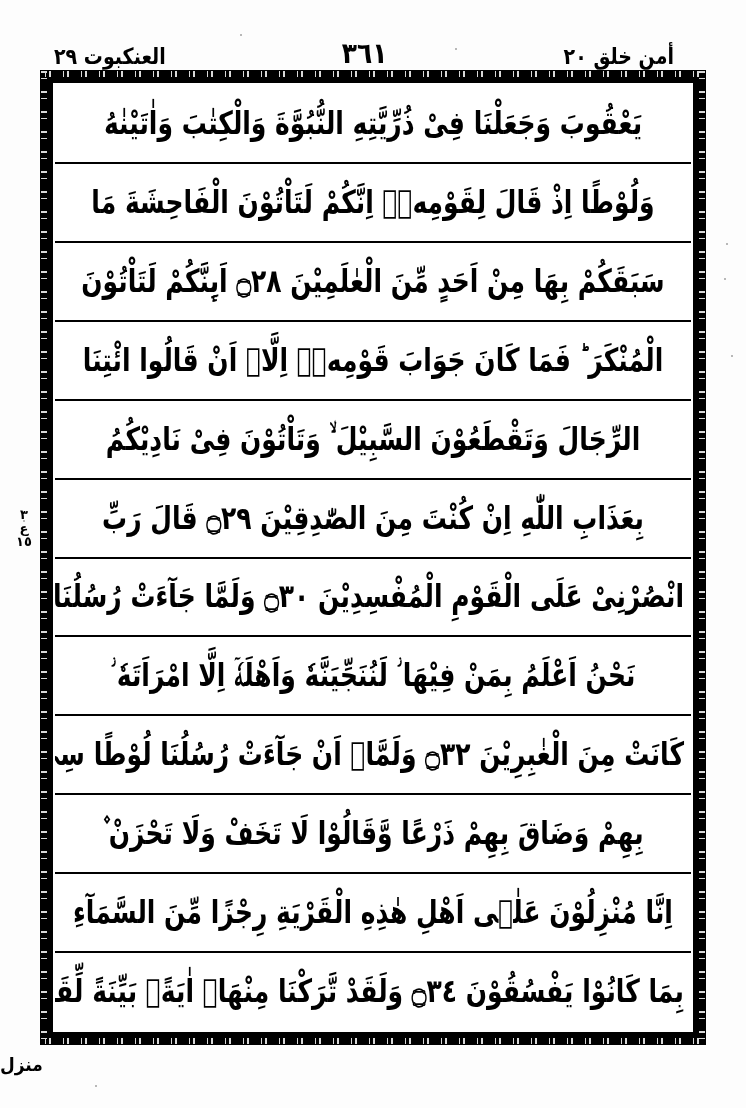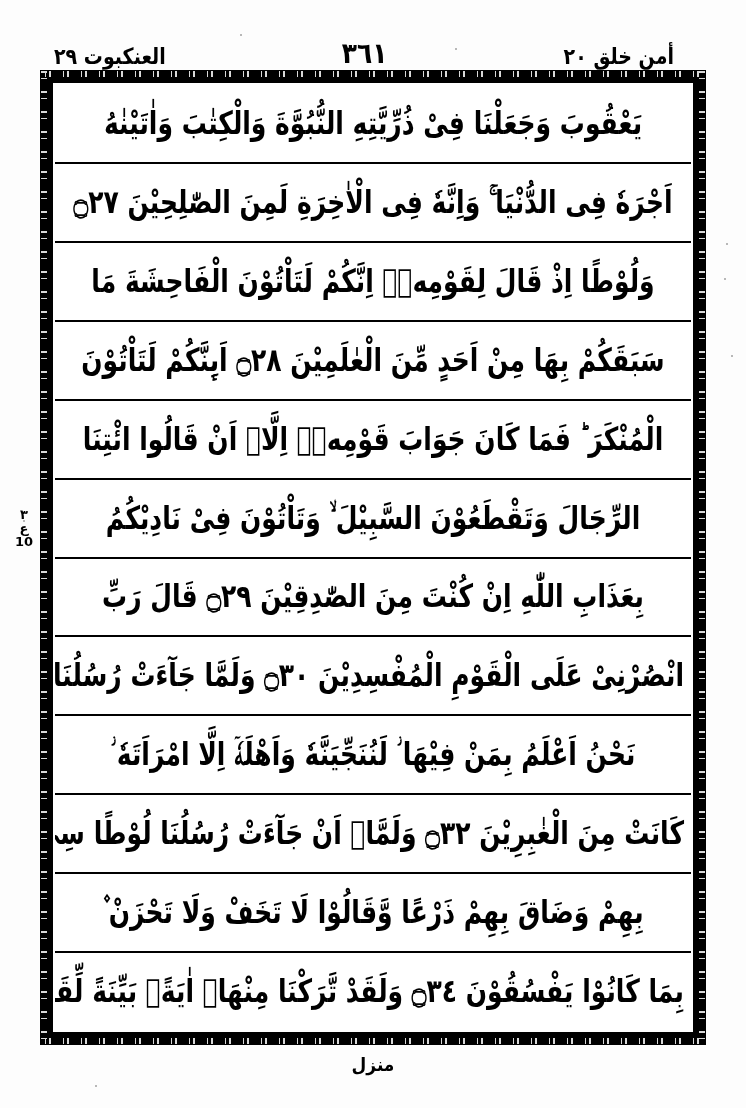--- a/index.html
+++ b/index.html
@@ -169,21 +169,21 @@
     font-size: 13px;
     font-weight: 700;
   }
 
   
   .footer {
     position: absolute;
     top: 1054px;
     left: 0;
     right: 0;
-    text-align: center;
+    text-align: left;
   }
   .footer-text {
     font-family: "DejaVu Sans", sans-serif;
     font-size: 17px;
     font-weight: 700;
     direction: rtl;
     display: inline-block;
     transform: scaleY(1.1);
   }
 
@@ -208,23 +208,20 @@
     <div class="hdr-text hdr-surah">العنكبوت ٢٩</div>
   </div>
 
   <div class="frame-outer">
     <div class="frame-inner">
       <div class="lines">
         <div class="qline">
           <div class="qtext">يَعْقُوبَ وَجَعَلْنَا فِىْ ذُرِّيَّتِهِ النُّبُوَّةَ وَالْكِتٰبَ وَاٰتَيْنٰهُ</div>
         </div>
         <div class="qline">
-          <div class="qtext">اَجْرَهٗ فِى الدُّنْيَا ۚ وَاِنَّهٗ فِى الْاٰخِرَةِ لَمِنَ الصّٰلِحِيْنَ ۝٢٧</div>
-        </div>
-        <div class="qline">
           <div class="qtext">وَلُوْطًا اِذْ قَالَ لِقَوْمِهٖۤ اِنَّكُمْ لَتَاْتُوْنَ الْفَاحِشَةَ مَا</div>
         </div>
         <div class="qline">
           <div class="qtext">سَبَقَكُمْ بِهَا مِنْ اَحَدٍ مِّنَ الْعٰلَمِيْنَ ۝٢٨ اَىِٕنَّكُمْ لَتَاْتُوْنَ</div>
         </div>
         <div class="qline">
           <div class="qtext">الْمُنْكَرَ ؕ فَمَا كَانَ جَوَابَ قَوْمِهٖۤ اِلَّاۤ اَنْ قَالُوا ائْتِنَا</div>
         </div>
         <div class="qline">
           <div class="qtext">الرِّجَالَ وَتَقْطَعُوْنَ السَّبِيْلَ ۙ وَتَاْتُوْنَ فِىْ نَادِيْكُمُ</div>
@@ -236,32 +233,35 @@
           <div class="qtext">انْصُرْنِىْ عَلَى الْقَوْمِ الْمُفْسِدِيْنَ ۝٣٠ وَلَمَّا جَآءَتْ رُسُلُنَاۤ</div>
         </div>
         <div class="qline">
           <div class="qtext">نَحْنُ اَعْلَمُ بِمَنْ فِيْهَا ؗ لَنُنَجِّيَنَّهٗ وَاَهْلَهٗۤ اِلَّا امْرَاَتَهٗ ؗ</div>
         </div>
         <div class="qline">
           <div class="qtext">كَانَتْ مِنَ الْغٰبِرِيْنَ ۝٣٢ وَلَمَّاۤ اَنْ جَآءَتْ رُسُلُنَا لُوْطًا سِىْٓءَ</div>
         </div>
         <div class="qline">
           <div class="qtext">بِهِمْ وَضَاقَ بِهِمْ ذَرْعًا وَّقَالُوْا لَا تَخَفْ وَلَا تَحْزَنْ ۫</div>
+        </div>
+        <div class="qline">
+          <div class="qtext">اِنَّا مُنْزِلُوْنَ عَلٰۤى اَهْلِ هٰذِهِ الْقَرْيَةِ رِجْزًا مِّنَ السَّمَآءِ</div>
         </div>
         <div class="qline">
           <div class="qtext">بِمَا كَانُوْا يَفْسُقُوْنَ ۝٣٤ وَلَقَدْ تَّرَكْنَا مِنْهَاۤ اٰيَةًۢ بَيِّنَةً لِّقَوْمٍ</div>
         </div>
       </div>
     </div>
   </div>
 
   <div class="ruku-marker">
     <span>٣</span>
     <span>ع</span>
-    <span>10</span>
+    <span>١٥</span>
   </div>
 
   <div class="footer">
     <div class="footer-text">منزل</div>
   </div>
 
   <div class="speck" style="top:34px;left:240px;"></div>
   <div class="speck" style="top:48px;left:455px;"></div>
   <div class="speck" style="top:243px;left:726px;"></div>
   <div class="speck" style="top:278px;left:724px;"></div>

